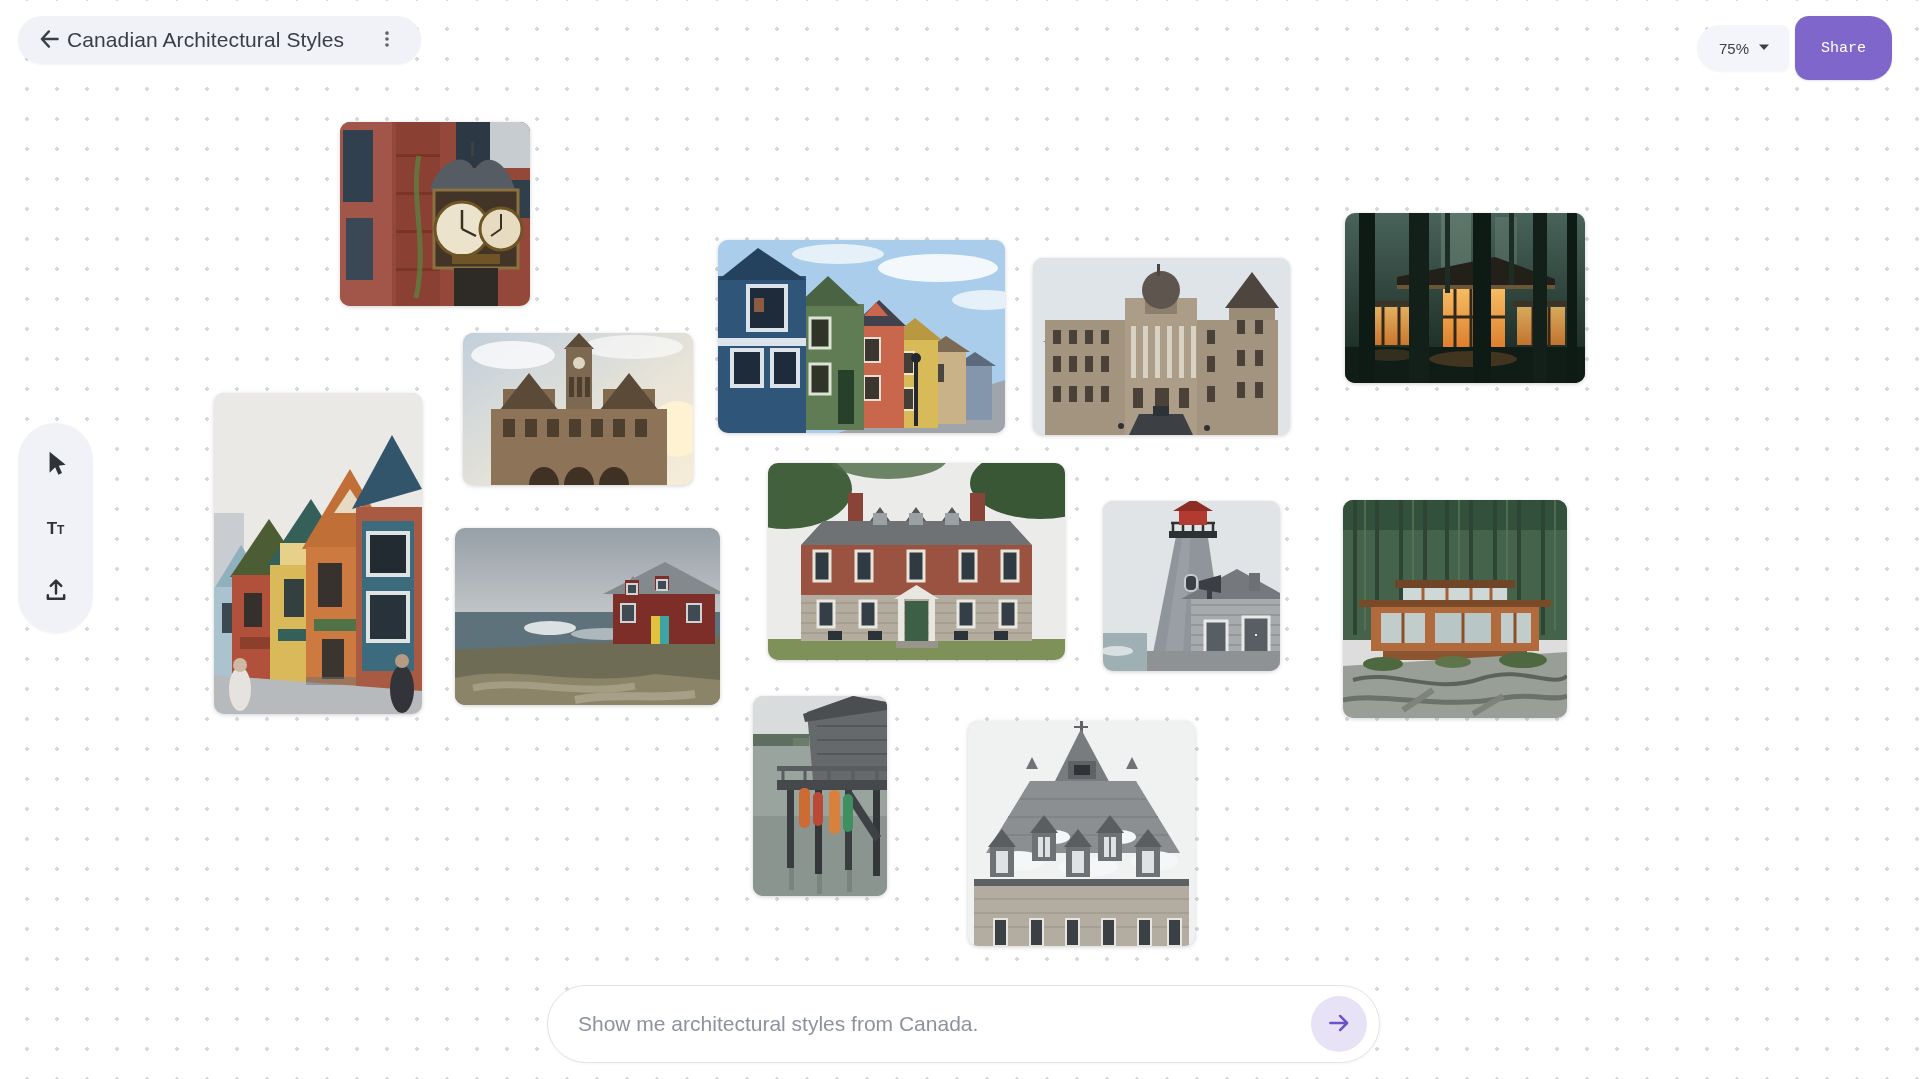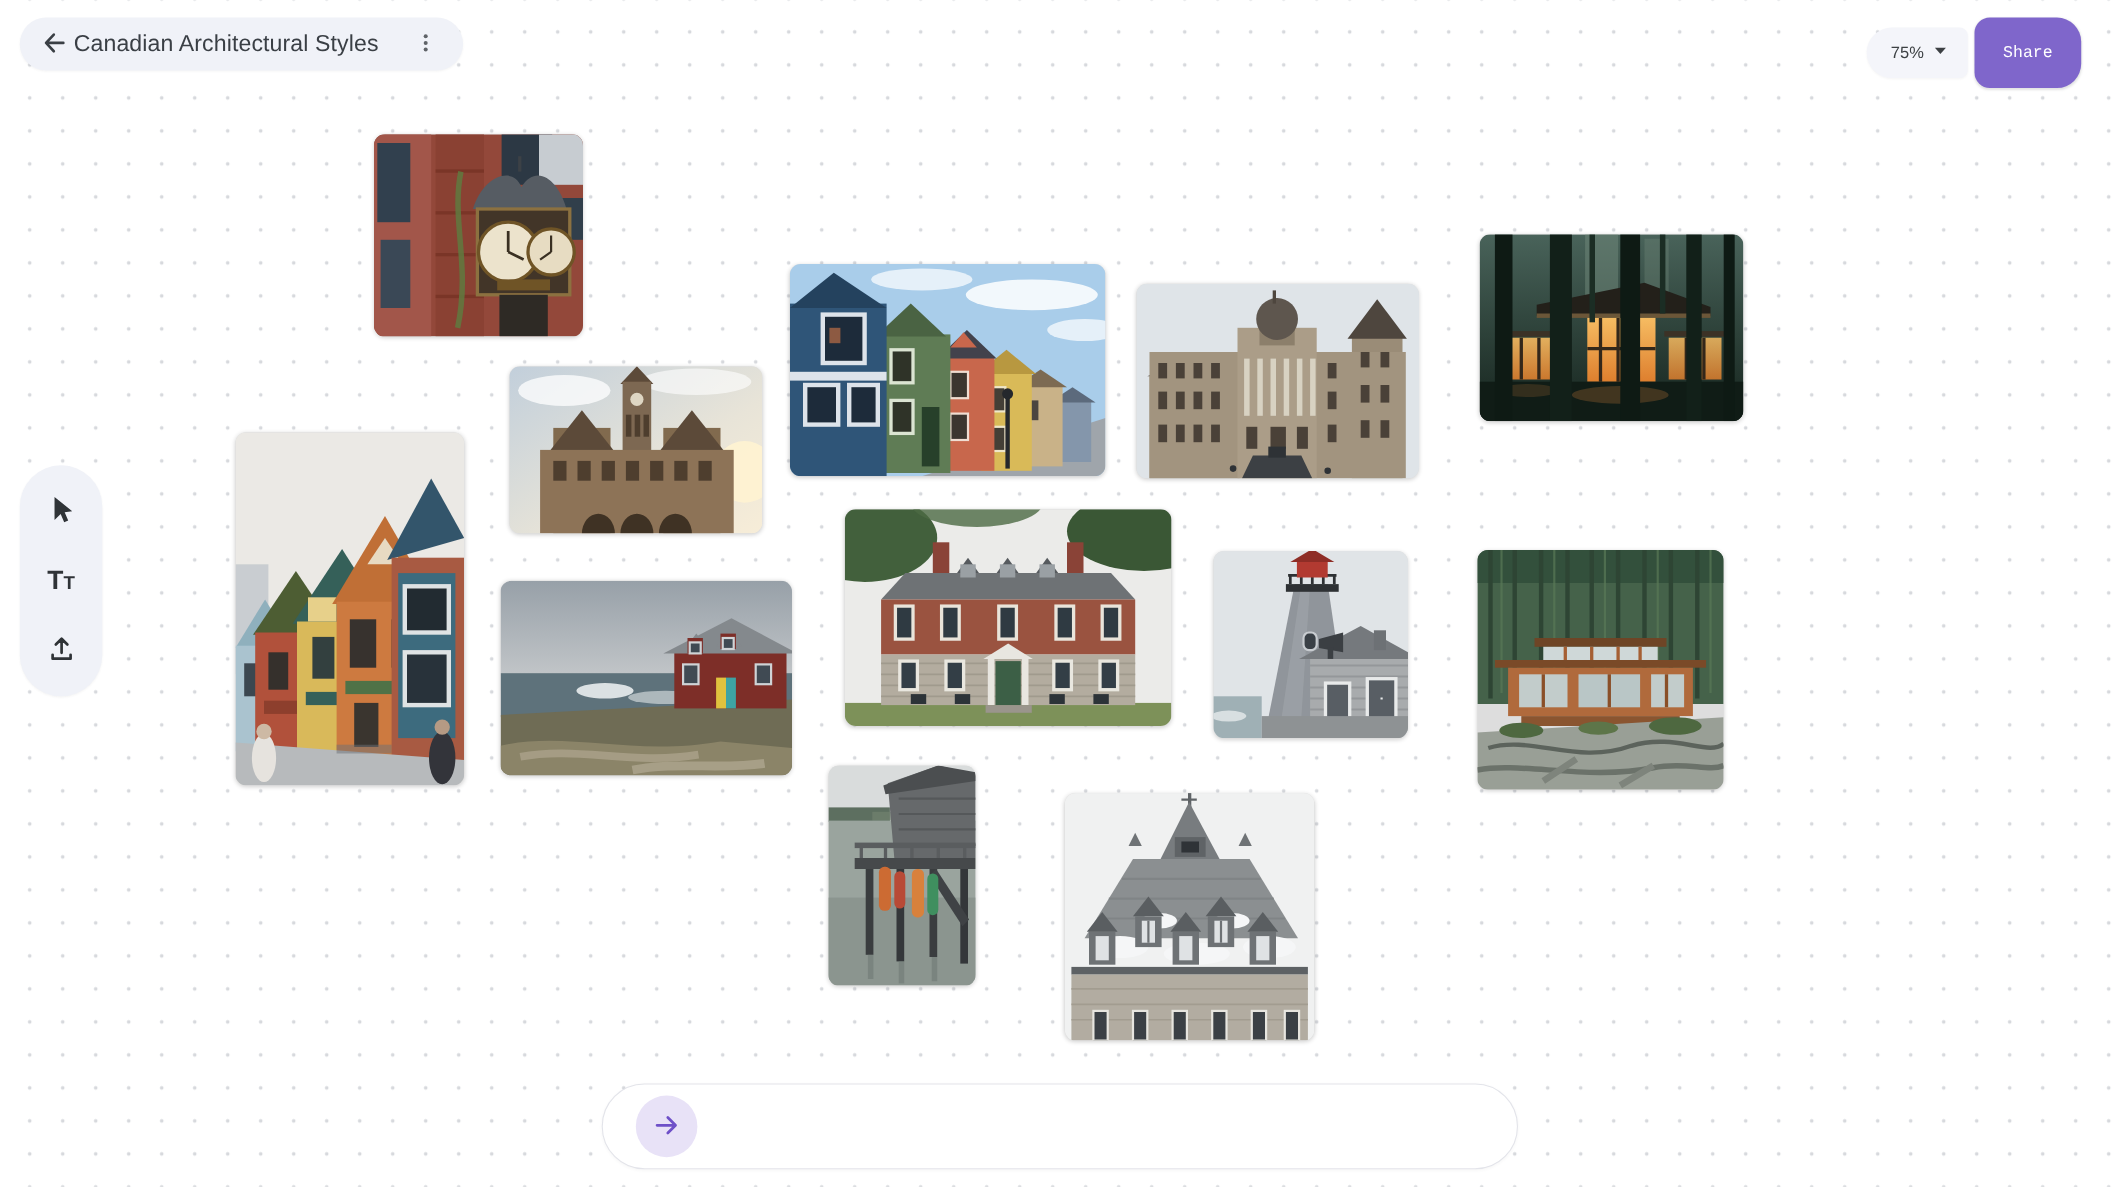--- a/index.html
+++ b/index.html
@@ -40,21 +40,21 @@
 
   
   .toolbar {
     position:absolute; left:18px; top:423px; width:75px; height:210px;
     background:#f0f2f8; border-radius:38px;
     display:flex; flex-direction:column; align-items:center; justify-content:space-evenly;
     box-shadow:0 1px 2px rgba(60,64,67,.06);
   }
   .tool-btn { width:44px; height:44px; border:none; background:transparent; cursor:pointer;
     display:flex; align-items:center; justify-content:center; border-radius:10px; }
-  .text-tool-glyph { font-size:24px; font-weight:700; color:#2f3337; font-variant:small-caps; line-height:1; }
+  .text-tool-glyph { font-size:17px; font-weight:700; color:#2f3337; font-variant:small-caps; line-height:1; }
 
   
   .img { position:absolute; border-radius:10px; overflow:hidden;
     box-shadow:0 1px 4px rgba(0,0,0,.18); cursor:pointer; background:#ddd; }
   .img svg { display:block; width:100%; height:100%; }
 
   
   .prompt-bar {
     position:absolute; left:547px; top:985px; width:833px; height:78px;
     background:#ffffff; border:1.5px solid #e3e4ea; border-radius:40px;
@@ -573,20 +573,21 @@
         <rect x="62" y="198" width="13" height="27"></rect>
         <rect x="98" y="198" width="13" height="27"></rect>
         <rect x="134" y="198" width="13" height="27"></rect>
         <rect x="170" y="198" width="13" height="27"></rect>
         <rect x="200" y="198" width="13" height="27"></rect>
     </g>
   </svg>
 </div>
 
 <div class="prompt-bar">
+  <input class="prompt-input" type="text" placeholder="Show me architectural styles from Canada." style="">
   <button class="send-btn">
     <span>
       <svg width="26" height="26" viewBox="0 0 24 24" fill="none" stroke="#6e50c8" stroke-width="2.3" stroke-linecap="round" stroke-linejoin="round">
         <path d="M4 12 H19 M13 5.5 L19.5 12 L13 18.5"></path>
       </svg>
     </span>
   </button>
 </div>
 
 </body></html>

